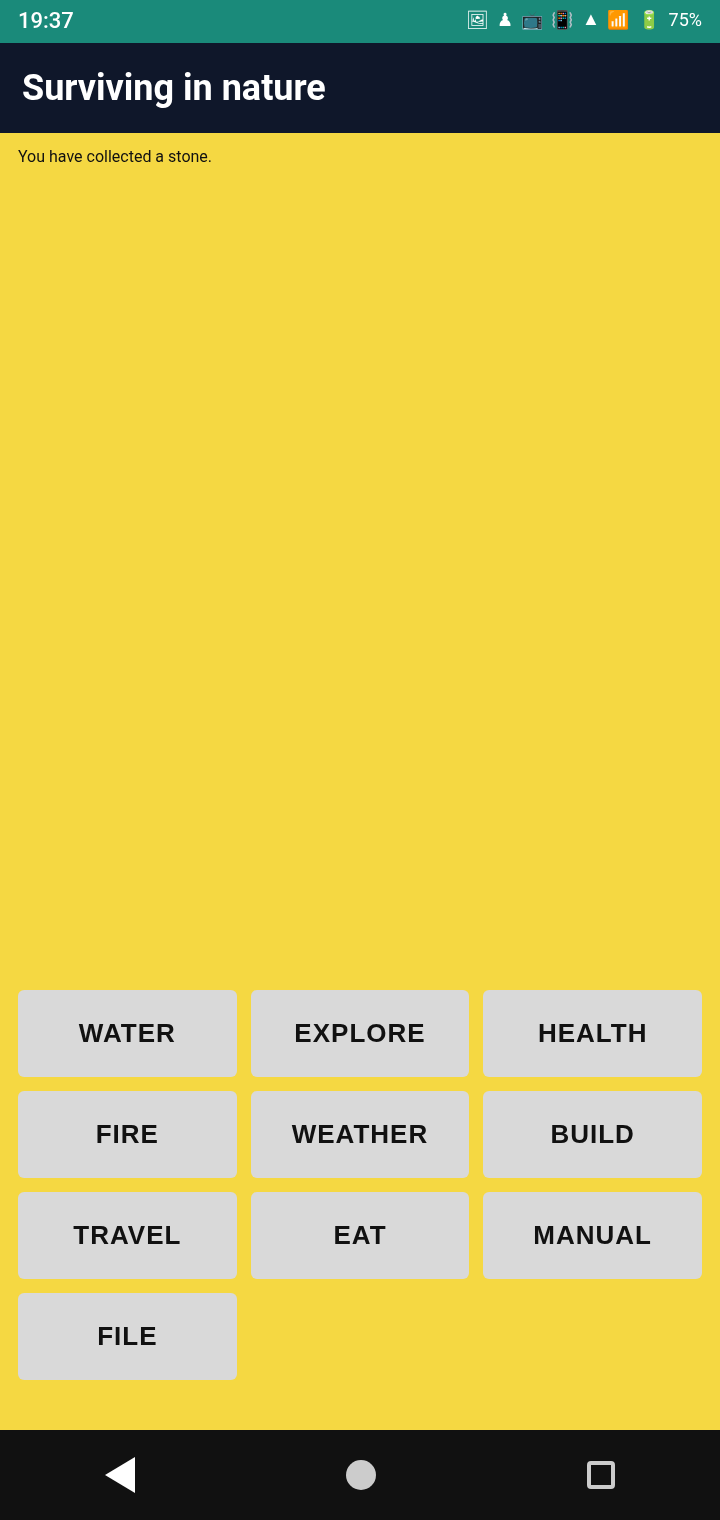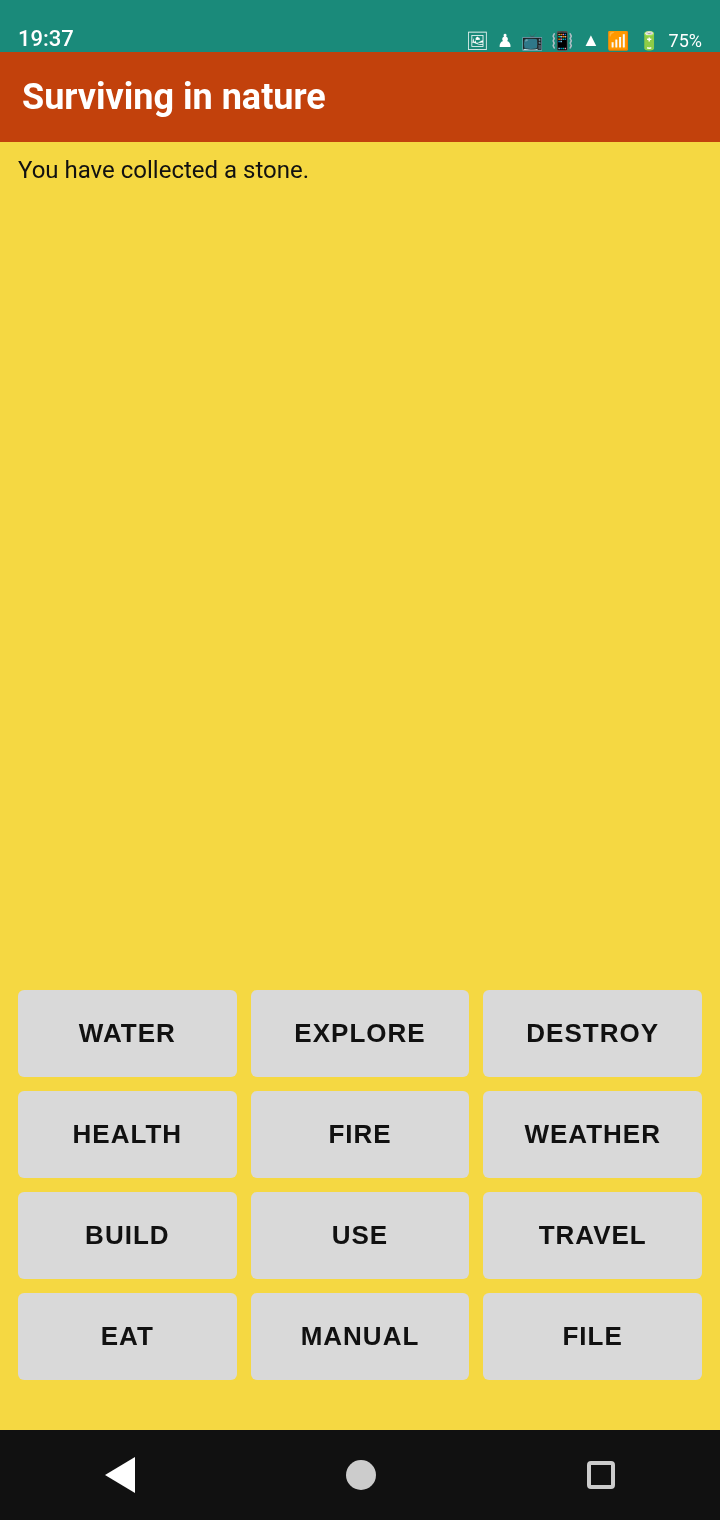--- a/index.html
+++ b/index.html
@@ -10,26 +10,26 @@
       font-family: 'Roboto', Arial, sans-serif;
       background: #f5d842;
       display: flex;
       flex-direction: column;
       overflow: hidden;
     }
 
     
     .status-bar {
       width: 100%;
-      height: 52px;
+      height: 43px;
       background: #1a8a7a;
       display: flex;
-      align-items: flex-end;
+      align-items: flex-start;
       justify-content: space-between;
-      padding: 1px 18px;
+      padding: 8px 18px;
     }
     .status-bar-left {
       color: white;
       font-size: 22px;
       font-weight: 500;
     }
     .status-bar-right {
       display: flex;
       align-items: center;
       gap: 8px;
@@ -38,21 +38,21 @@
     }
     .status-icon {
       font-size: 18px;
       color: white;
     }
 
     
     .header {
       width: 100%;
       height: 90px;
-      background: #c2410c;
+      background: #0f172a;
       display: flex;
       align-items: center;
       padding: 14px 22px;
     }
     .header-title {
       color: white;
       font-size: 36px;
       font-weight: bold;
     }
 
@@ -60,21 +60,21 @@
     .main-content {
       flex: 1;
       background: #f5d842;
       display: flex;
       flex-direction: column;
       padding: 14px 18px 0 18px;
       position: relative;
     }
     .status-text {
       color: #111;
-      font-size: 24px;
+      font-size: 16px;
       margin-bottom: 0;
     }
 
     
     .button-grid-wrapper {
       position: absolute;
       bottom: 0;
       left: 0;
       right: 0;
       padding: 0 18px 50px 18px;
@@ -156,26 +156,24 @@
   <span class="header-title">Surviving in nature</span>
 </div>
 
 <div class="main-content">
   <span class="status-text">You have collected a stone.</span>
 
   <div class="button-grid-wrapper">
     <div class="button-grid" id="btn-grid">
     <button class="action-btn">WATER</button>
         <button class="action-btn">EXPLORE</button>
-        <button class="action-btn">DESTROY</button>
         <button class="action-btn">HEALTH</button>
         <button class="action-btn">FIRE</button>
         <button class="action-btn">WEATHER</button>
         <button class="action-btn">BUILD</button>
-        <button class="action-btn">USE</button>
         <button class="action-btn">TRAVEL</button>
         <button class="action-btn">EAT</button>
         <button class="action-btn">MANUAL</button>
         <button class="action-btn">FILE</button>
       </div>
   </div>
 </div>
 
 <div class="nav-bar">
   <button class="nav-btn">

